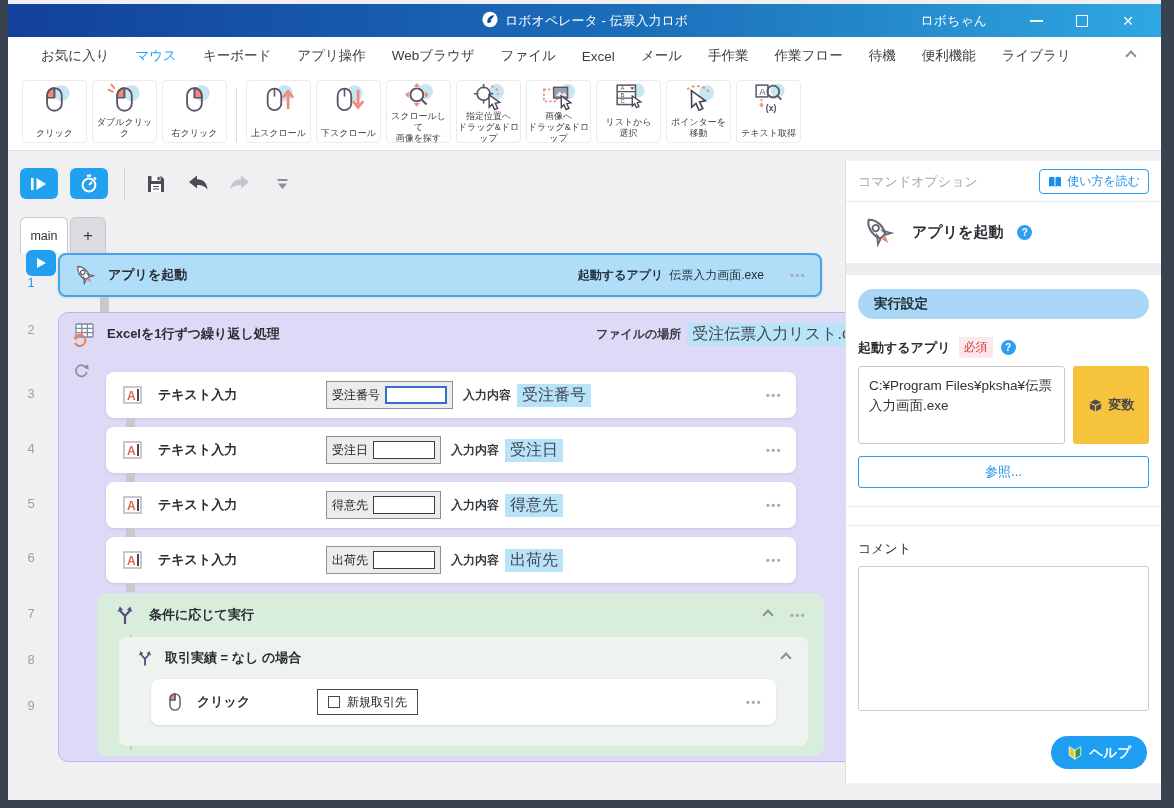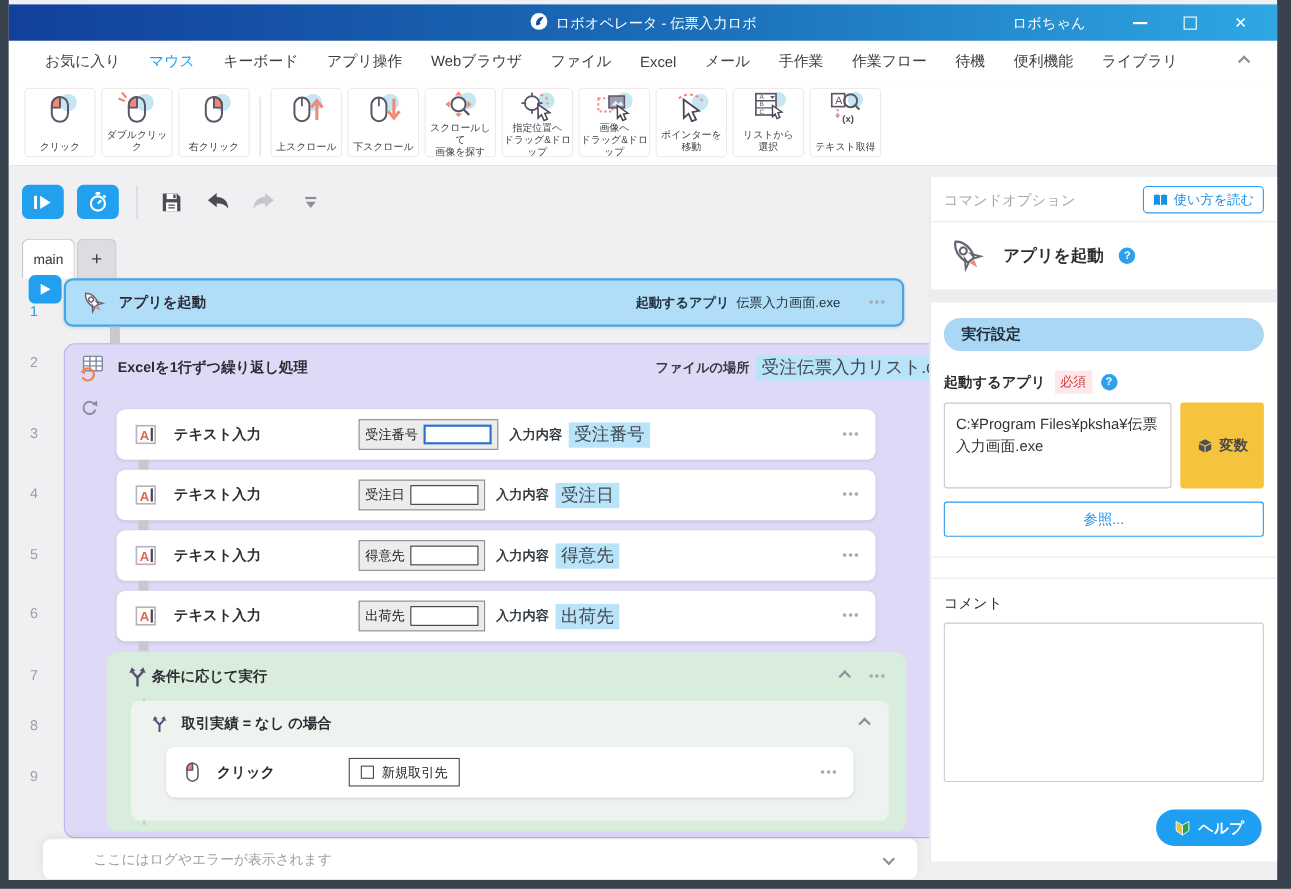--- a/index.html
+++ b/index.html
@@ -78,21 +78,21 @@
   .card-conn{position:absolute;left:20px;bottom:-9px;width:9px;height:9px;background:#c9c9cd}
   .thumb{display:flex;align-items:center;gap:5px;background:#ececec;border:1px solid #8e8e8e;height:28px;padding:0 5px;flex:0 0 auto}
   .thumb .tlabel{font-size:12px;color:#1c1c1c;white-space:nowrap}
   .thumb .tinput{width:62px;height:18px;background:#fff;border:1.5px solid #3a3a3a}
   .thumb .tinput.focused{border:2px solid #2e6fd0}
   .tcard .pgroup{display:flex;align-items:center;gap:6px;margin-left:10px;flex:1}
   .tcard .dots{margin-left:auto}
 
   .condblock{position:absolute;left:38px;top:280px;width:727px;height:163px;background:#d8eddb;border-radius:10px}
   .condhead{height:44px;display:flex;align-items:center;padding:0 18px 0 16px}
-  .condhead .step-title{margin-left:1px}
+  .condhead .step-title{margin-left:12px}
   .cond-line{position:absolute;left:33px;top:42px;bottom:6px;width:2px;background:#c2cfc4}
   .inner8{position:absolute;left:22px;right:16px;top:44px;height:109px;background:#eff3ef;border-radius:8px}
   .inner8-head{height:42px;display:flex;align-items:center;padding:0 18px 0 16px}
   .inner8-head .step-title{margin-left:10px;font-size:13px}
   .step9{margin:0 32px;height:46px;padding:0 14px}
   .step9 .step-title{width:120px;margin-left:12px}
   .thumb9{display:flex;align-items:center;gap:7px;background:#fff;border:1.5px solid #4a4a4a;height:26px;padding:0 10px}
   .thumb9 .cbox{width:12px;height:12px;border:1.5px solid #4a4a4a;background:#fff}
   .thumb9 .clabel{font-size:12px;color:#1c1c1c;white-space:nowrap}
 
@@ -252,40 +252,40 @@
           <rect x="3" y="6" width="12" height="11" fill="none" stroke="#f0897a" stroke-width="1.6" stroke-dasharray="2 2"></rect>
           <rect x="12" y="4" width="13" height="10" fill="#9aa0b4" stroke="#5c5566" stroke-width="1.3"></rect>
           <path d="M14 12 l3.5-4 2.5 2.5 2-2 2.5 3.5 z" fill="#e7eaf0"></path>
           <path d="M19 12 L28 18.5 L24.2 19.2 L26.2 23.5 L23.6 24.6 L21.6 20.2 L19.2 22.8 Z" fill="#fff" stroke="#4a4455" stroke-width="1.3"></path>
         </svg>
       <span class="tool-label">画像へ
 ドラッグ&amp;ドロップ</span>
     </div>
     <div class="tool-card">
       <svg width="38" height="28" viewBox="0 0 34 26">
-          <circle cx="24" cy="9" r="7" fill="#c6e6f2"></circle>
-          <path d="M6 6 C12 1 21 2 26 8" fill="none" stroke="#f0897a" stroke-width="1.6" stroke-dasharray="2.5 2.5"></path>
-          <path d="M10 7 L23 16.5 L17.5 17.6 L20.5 23.8 L17 25.3 L14.2 18.9 L10.2 22.5 Z" fill="#fff" stroke="#4a4455" stroke-width="1.5"></path>
-        </svg>
-      <span class="tool-label">ポインターを
-移動</span>
-    </div>
-    <div class="tool-card">
-      <svg width="38" height="28" viewBox="0 0 34 26">
           <circle cx="25" cy="7" r="6.5" fill="#c6e6f2"></circle>
           <rect x="6" y="2" width="17" height="18" fill="#fff" stroke="#5c5566" stroke-width="1.4"></rect>
           <path d="M6 8 h17 M6 14 h17" stroke="#5c5566" stroke-width="1.2"></path>
           <text x="9" y="6.8" font-size="5.5" fill="#5c5566" font-family="sans-serif">A</text>
           <text x="9" y="12.8" font-size="5.5" fill="#5c5566" font-family="sans-serif">B</text>
           <text x="9" y="18.8" font-size="5.5" fill="#5c5566" font-family="sans-serif">C</text>
           <polygon points="18,4 22,4 20,6.5" fill="#5c5566"></polygon>
           <path d="M20 12 L28 17.5 L24.6 18.2 L26.2 22 L23.9 23 L22.2 19.2 L20.1 21.4 Z" fill="#fff" stroke="#4a4455" stroke-width="1.2"></path>
         </svg>
       <span class="tool-label">リストから
 選択</span>
+    </div>
+    <div class="tool-card">
+      <svg width="38" height="28" viewBox="0 0 34 26">
+          <circle cx="24" cy="9" r="7" fill="#c6e6f2"></circle>
+          <path d="M6 6 C12 1 21 2 26 8" fill="none" stroke="#f0897a" stroke-width="1.6" stroke-dasharray="2.5 2.5"></path>
+          <path d="M10 7 L23 16.5 L17.5 17.6 L20.5 23.8 L17 25.3 L14.2 18.9 L10.2 22.5 Z" fill="#fff" stroke="#4a4455" stroke-width="1.5"></path>
+        </svg>
+      <span class="tool-label">ポインターを
+移動</span>
     </div>
     <div class="tool-card">
       <svg width="38" height="30" viewBox="0 0 34 28">
           <circle cx="25" cy="7" r="6.5" fill="#c6e6f2"></circle>
           <rect x="5" y="2" width="11" height="11" fill="#fff" stroke="#5c5566" stroke-width="1.4"></rect>
           <text x="8" y="11" font-size="9" fill="#5c5566" font-family="sans-serif">A</text>
           <circle cx="21" cy="8" r="5.5" fill="none" stroke="#5c5566" stroke-width="1.7"></circle>
           <path d="M25 12 L28.5 15.5" stroke="#5c5566" stroke-width="1.8"></path>
           <path d="M10 15 v5" stroke="#f0897a" stroke-width="1.6" stroke-dasharray="2 1.5"></path>
           <polygon points="10,23 7.8,19.8 12.2,19.8" fill="#f0897a"></polygon>
@@ -520,24 +520,20 @@
                 <span class="thumb9">
                   <span class="cbox"></span>
                   <span class="clabel">新規取引先</span>
                 </span>
                 <span class="dots" style="margin-left:auto">•••</span>
               </div>
             </div>
           </div>
         </div>
 
-        <div class="logbar">
-          <span>ここにはログやエラーが表示されます</span>
-          <span class="chev down"></span>
-        </div>
       </div>
     </div>
 
     <div class="panel">
       <div class="p-head">
         <span class="p-head-label">コマンドオプション</span>
         <span class="usage-btn">
           <svg width="14" height="12" viewBox="0 0 14 12">
               <path d="M1 1.5 C3 .6 5 .6 7 1.9 C9 .6 11 .6 13 1.5 V10.5 C11 9.7 9 9.7 7 10.9 C5 9.7 3 9.7 1 10.5 Z" fill="#1a8fe8"></path>
               <path d="M7 1.9 V10.9" stroke="#fff" stroke-width="1"></path>

